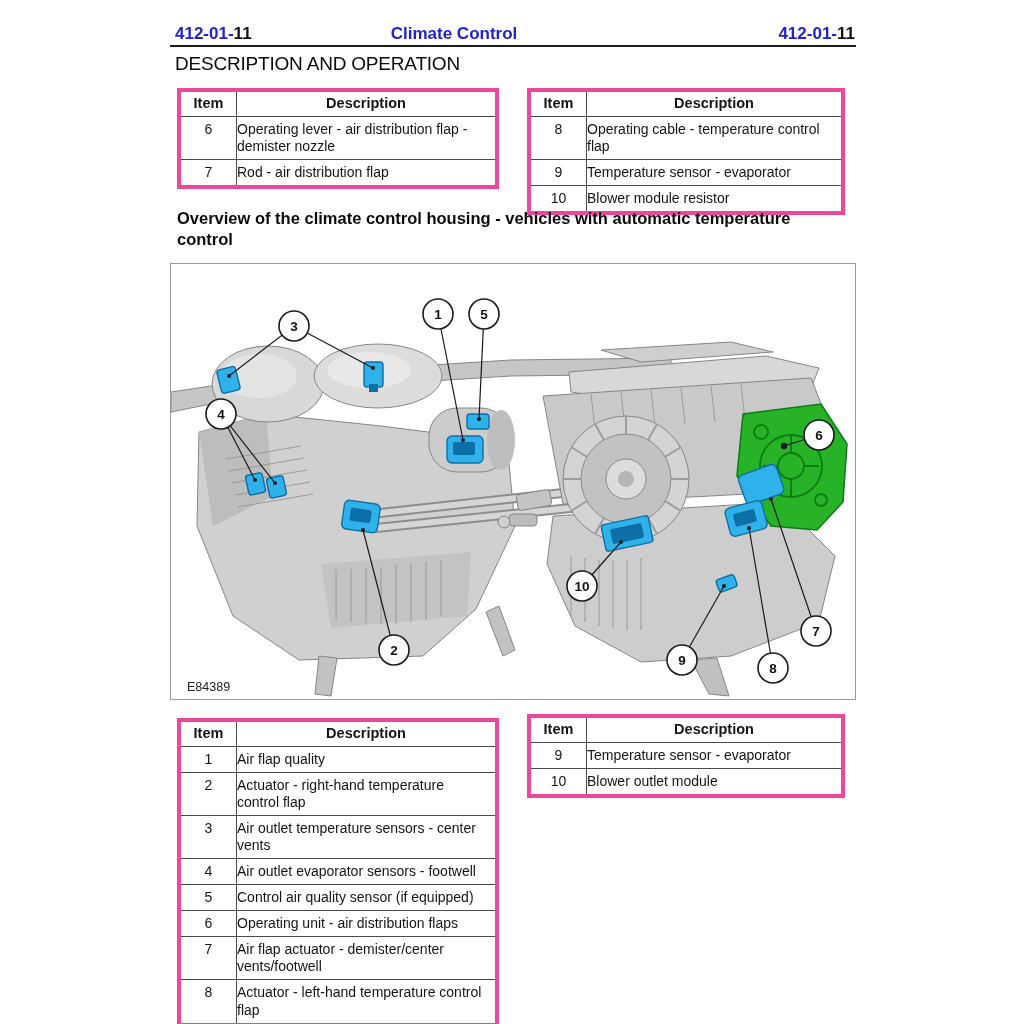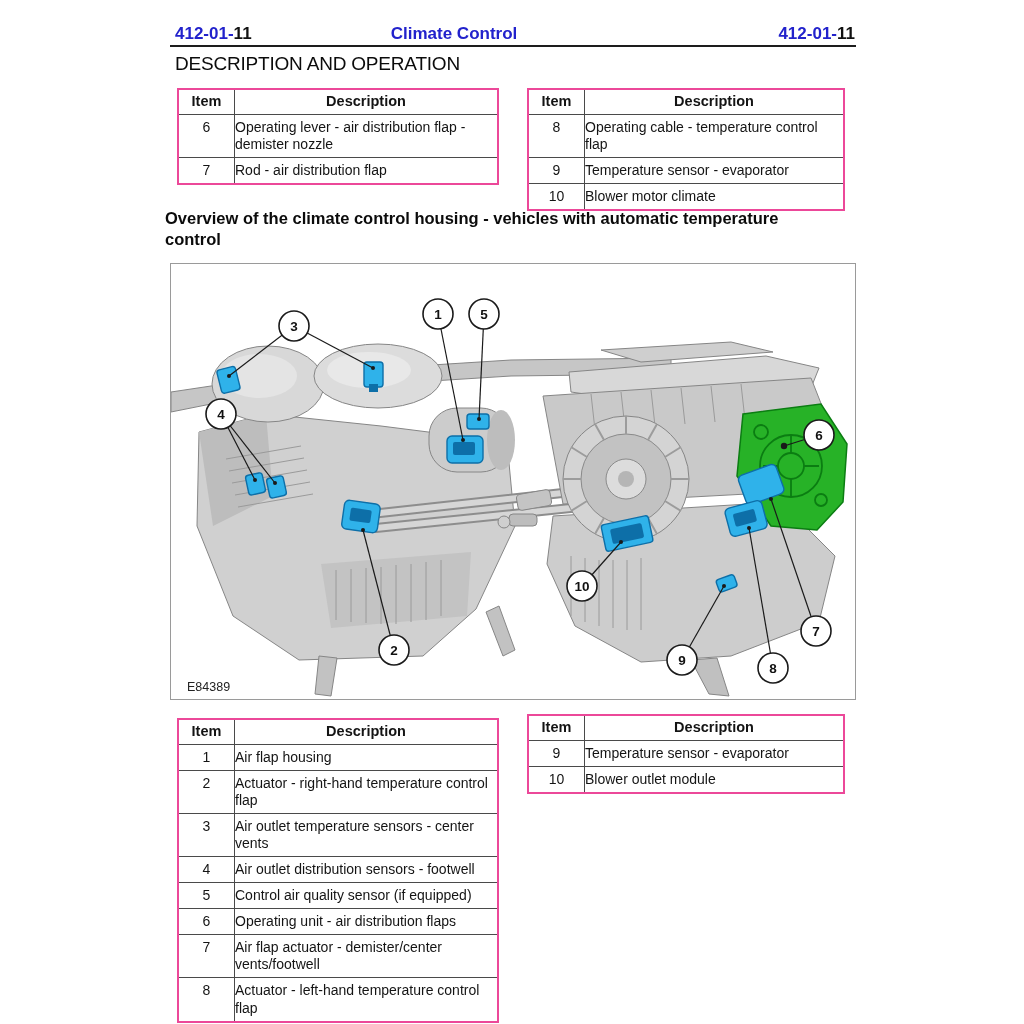--- a/index.html
+++ b/index.html
@@ -11,26 +11,26 @@
   .hdr .blue{color:var(--header-blue);}
   .hdr .black{color:#111;}
   #hdr-left{left:175px;}
   #hdr-center{left:0;width:908px;text-align:center;color:var(--header-blue);}
   #hdr-right{right:169px;text-align:right;}
   #hdr-rule{position:absolute;top:45px;left:170px;width:686px;height:2px;background:#1d1d1d;}
 
   #section-title{position:absolute;top:53px;left:175px;font-size:19px;font-weight:normal;
                  letter-spacing:-0.2px;color:#0b0b0b;}
 
-  #overview-heading{position:absolute;top:208px;left:165px;width:672px;font-size:16.5px;
+  #overview-heading{position:absolute;top:208px;left:177px;width:672px;font-size:16.5px;
                     font-weight:bold;line-height:1.25;color:#0b0b0b;}
 
   
   table.doc{position:absolute;border-collapse:collapse;background:#fff;
-            font-size:14px;color:#141414;border:2px solid #ec4899;}
+            font-size:14px;color:#141414;border:4px solid #ec4899;}
   table.doc th,table.doc td{border:1px solid #4a4a4a;vertical-align:top;line-height:1.22;}
   table.doc th{font-weight:bold;font-size:14.5px;text-align:center;padding:3px 4px;}
   table.doc td.cell-item{width:47px;text-align:center;padding:4px 2px;}
   table.doc td.cell-desc{padding:4px 8px 4px 0;}
   table.doc th.col-item{width:47px;}
   #table-top-left{left:177px;top:88px;width:322px;}
   #table-top-right{left:527px;top:88px;width:318px;}
   #table-bottom-left{left:177px;top:718px;width:322px;}
   #table-bottom-right{left:527px;top:714px;width:318px;}
 
@@ -92,21 +92,21 @@
         <tr>
           <td class="cell-item">8</td>
           <td class="cell-desc">Operating cable - temperature control flap</td>
         </tr>
         <tr>
           <td class="cell-item">9</td>
           <td class="cell-desc">Temperature sensor - evaporator</td>
         </tr>
         <tr>
           <td class="cell-item">10</td>
-          <td class="cell-desc">Blower motor climate</td>
+          <td class="cell-desc">Blower module resistor</td>
         </tr>
       </tbody>
     </table>
 
   <div id="overview-heading">Overview of the climate control housing - vehicles with automatic temperature control</div>
 
   <div id="figure-box">
     <svg width="684" height="435" viewBox="0 0 684 435">
 
       <g>
@@ -248,33 +248,33 @@
   <table id="table-bottom-left" class="doc">
       <thead>
         <tr>
           <th class="col-item">Item</th>
           <th>Description</th>
         </tr>
       </thead>
       <tbody>
         <tr>
           <td class="cell-item">1</td>
-          <td class="cell-desc">Air flap housing</td>
+          <td class="cell-desc">Air flap quality</td>
         </tr>
         <tr>
           <td class="cell-item">2</td>
           <td class="cell-desc">Actuator - right-hand temperature control flap</td>
         </tr>
         <tr>
           <td class="cell-item">3</td>
           <td class="cell-desc">Air outlet temperature sensors - center vents</td>
         </tr>
         <tr>
           <td class="cell-item">4</td>
-          <td class="cell-desc">Air outlet distribution sensors - footwell</td>
+          <td class="cell-desc">Air outlet evaporator sensors - footwell</td>
         </tr>
         <tr>
           <td class="cell-item">5</td>
           <td class="cell-desc">Control air quality sensor (if equipped)</td>
         </tr>
         <tr>
           <td class="cell-item">6</td>
           <td class="cell-desc">Operating unit - air distribution flaps</td>
         </tr>
         <tr>

